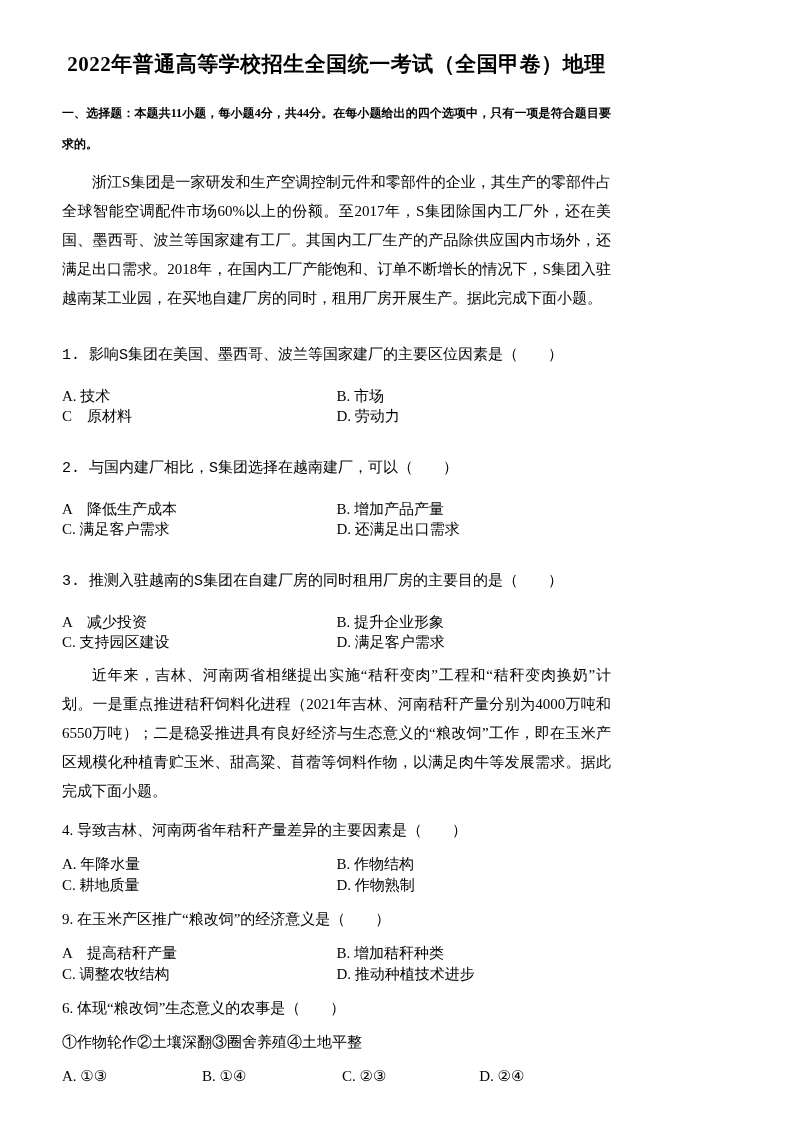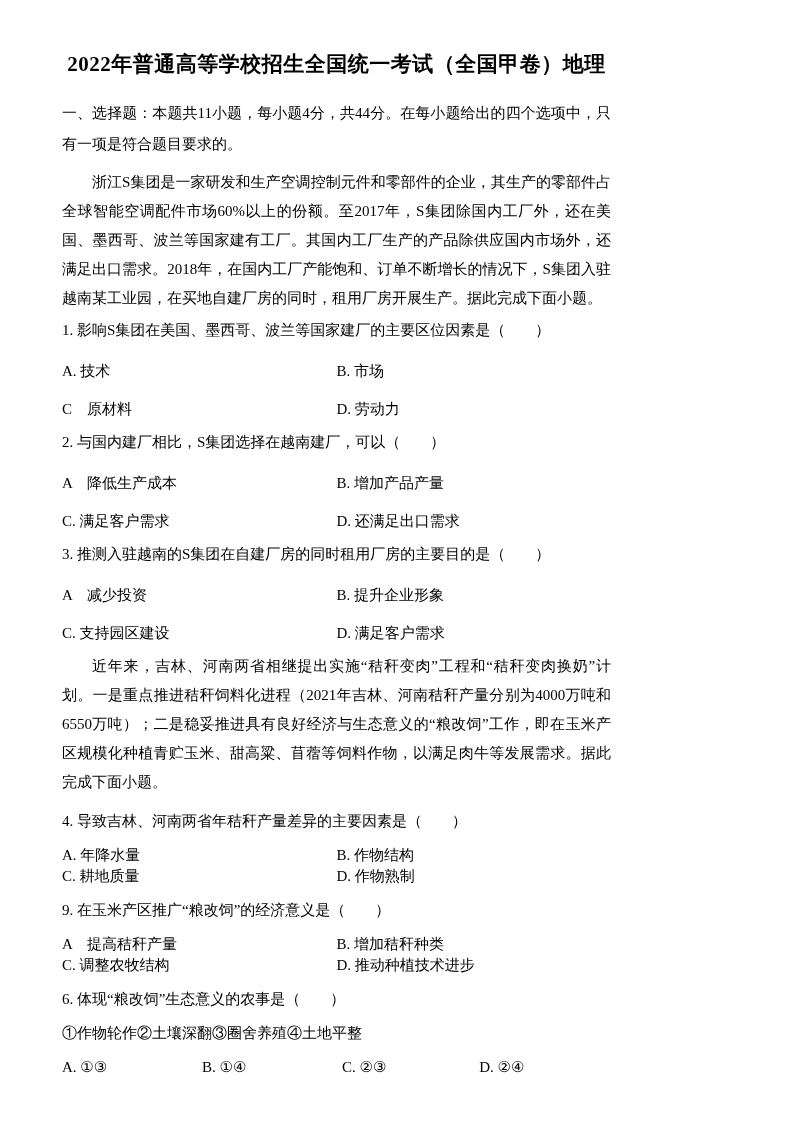--- a/index.html
+++ b/index.html
@@ -19,22 +19,22 @@
     overflow: hidden;
   }
   .title {
     font-size: 21px;
     font-weight: bold;
     text-align: center;
     margin: 12px 0 20px 0;
     letter-spacing: 0.5px;
   }
   .section-header {
-    font-size: 15px;
-    font-weight: normal;
+    font-size: 12px;
+    font-weight: bold;
     line-height: 31px;
     text-align: justify;
     margin: 14px 0 8px 0;
   }
   .passage {
     line-height: 29px;
     text-indent: 2em;
     text-align: justify;
     margin: 0 0 2px 0;
   }
@@ -47,23 +47,22 @@
     margin: 5px 0 0 0;
   }
   .options {
     display: grid;
     grid-template-columns: 1fr 1fr;
     line-height: 20px;
   }
   .options.four {
     grid-template-columns: 1.02fr 1.02fr 1fr 0.96fr;
   }
-  .q-loose .stem { margin-top: 3px; }
+  .q-loose .stem { margin-top: 28px; font-family: Liberation Mono, monospace; }
   .q-loose .options {
-    row-gap: 18px;
     margin: 16px 0 9px 0;
   }
   .q-tight .options {
     row-gap: 1px;
     margin: 9px 0 4px 0;
   }
   .opt { white-space: nowrap; }
 </style>
 </head>
 <body>

